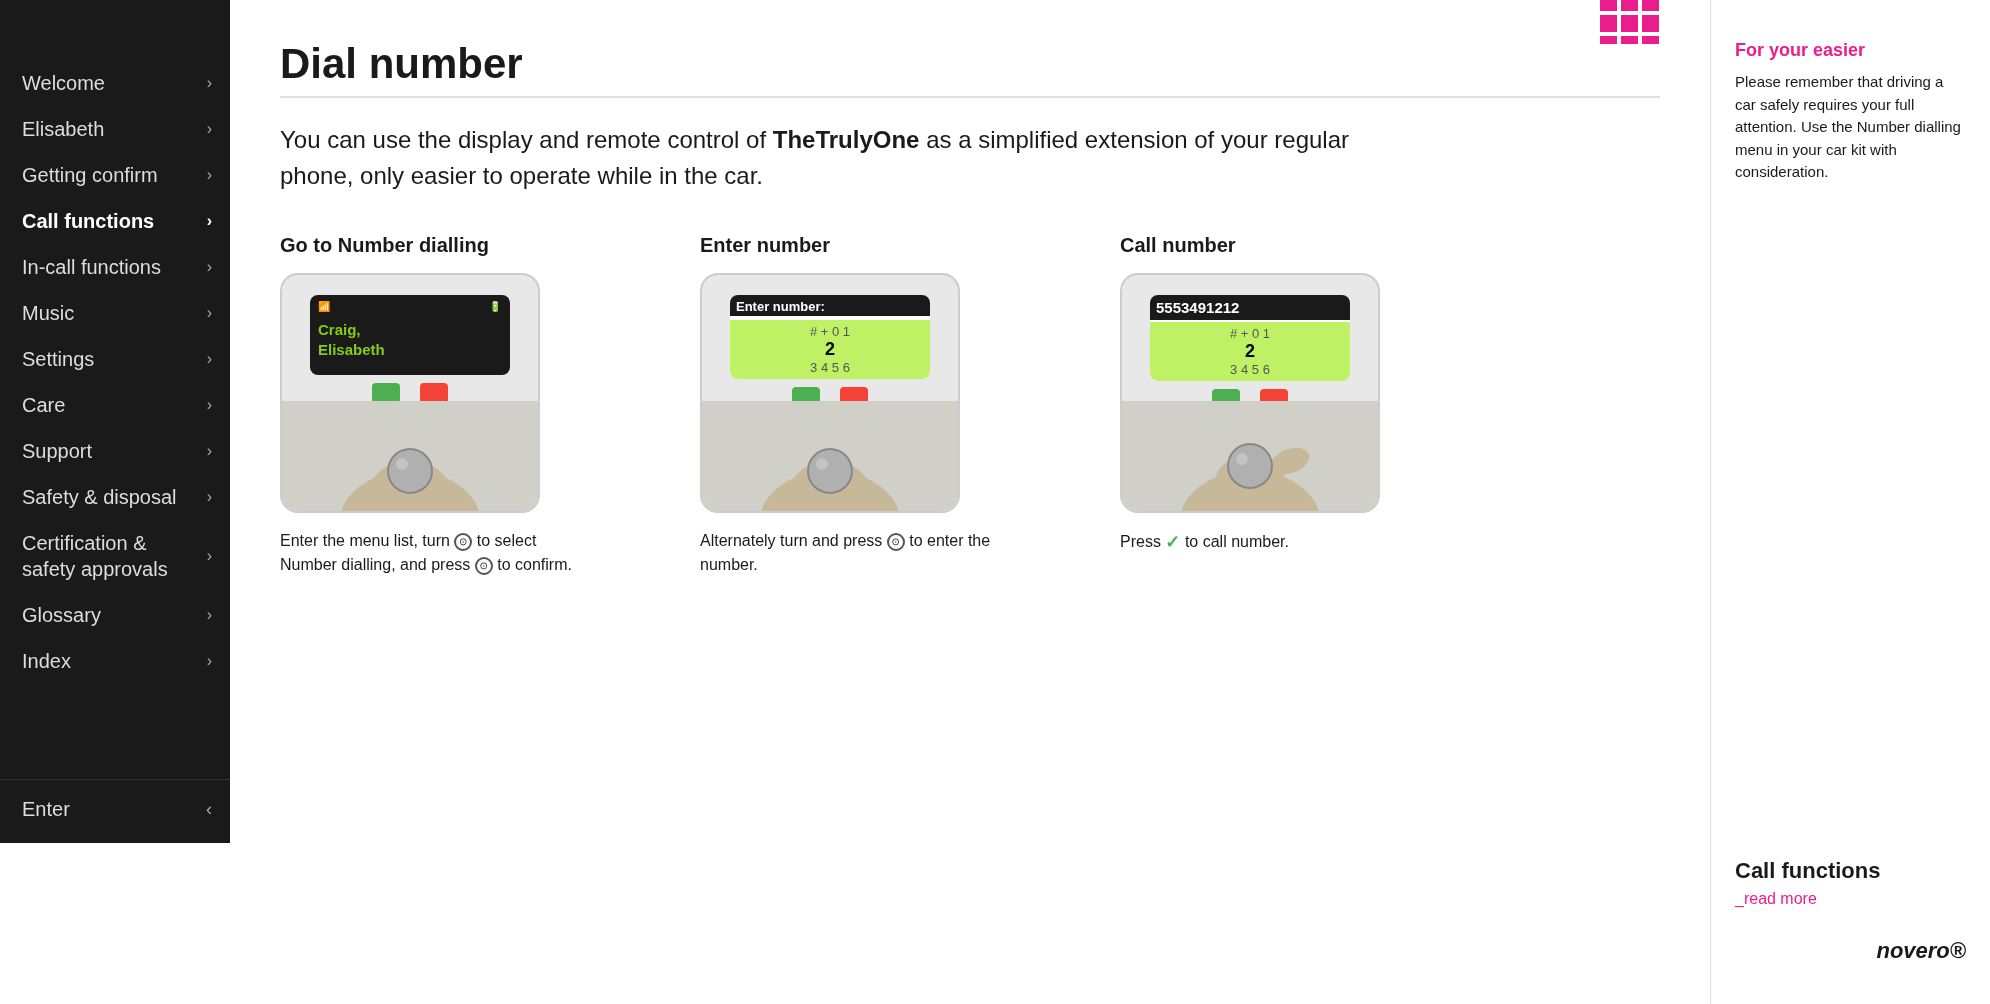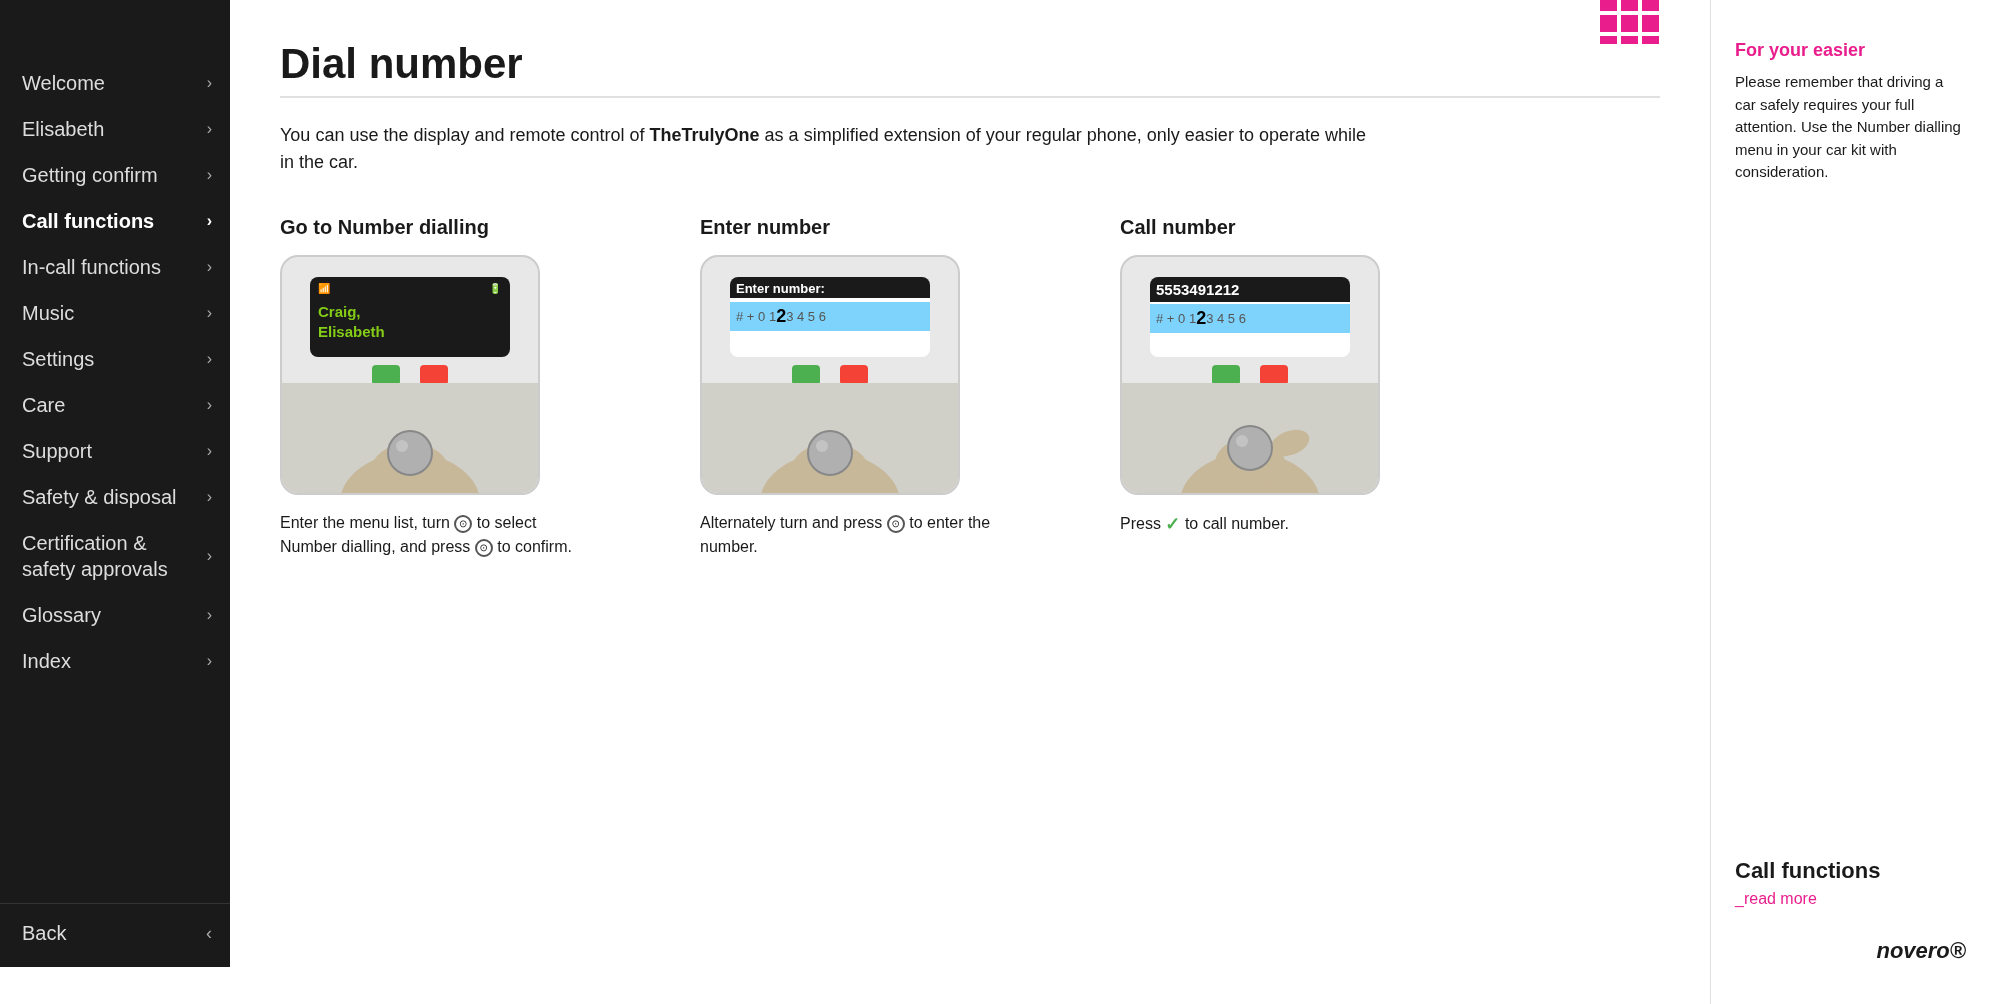--- a/index.html
+++ b/index.html
@@ -13,21 +13,21 @@
     }
 
     
     #sidebar {
       width: 230px;
       min-width: 230px;
       background: #1a1a1a;
       color: #fff;
       display: flex;
       flex-direction: column;
-      height: 967px;
+      height: 843px;
     }
     .sidebar-spacer { flex: 1; }
     .sidebar-nav { padding: 60px 0 0 0; }
     .sidebar-item {
       display: flex;
       align-items: center;
       justify-content: space-between;
       padding: 10px 18px 10px 22px;
       cursor: pointer;
       font-size: 20px;
@@ -86,21 +86,21 @@
       position: absolute;
       right: 0;
       top: -46px;
     }
     .grid-icon-svg {
       width: 60px;
       height: 50px;
     }
 
     .intro-text {
-      font-size: 18px;
+      font-size: 24px;
       color: #1a1a1a;
       line-height: 1.5;
       max-width: 1100px;
       margin-bottom: 40px;
     }
 
     
     .steps-container {
       display: flex;
       gap: 60px;
@@ -162,22 +162,23 @@
       background: #1a1a1a;
       color: #fff;
       font-size: 13px;
       padding: 4px 6px 2px 6px;
       font-weight: bold;
       margin-bottom: 4px;
     }
     .screen-number-row {
       display: flex;
       align-items: center;
-      background: #7dd3fc;
+      background: #bef264;
       padding: 2px 4px;
+      flex-direction: column;
     }
 
     .device-buttons {
       display: flex;
       gap: 20px;
       margin-top: 8px;
       justify-content: center;
     }
     .btn-green {
       width: 28px; height: 20px;
@@ -327,21 +328,21 @@
       <span>Index</span>
       <span class="chevron">›</span>
     </div>
 
     <div class="sidebar-spacer"></div>
   </div>
 
   <div style="flex:1;"></div>
 
   <div class="sidebar-back">
-    <span>Back</span>
+    <span>Enter</span>
     <span class="chevron-left">‹</span>
   </div>
 </nav>
 
 <main id="main">
 
   <div style="position:relative;">
 
     <div class="title-grid-icon">
       <svg class="grid-icon-svg" viewBox="0 0 60 50" xmlns="http://www.w3.org/2000/svg">

